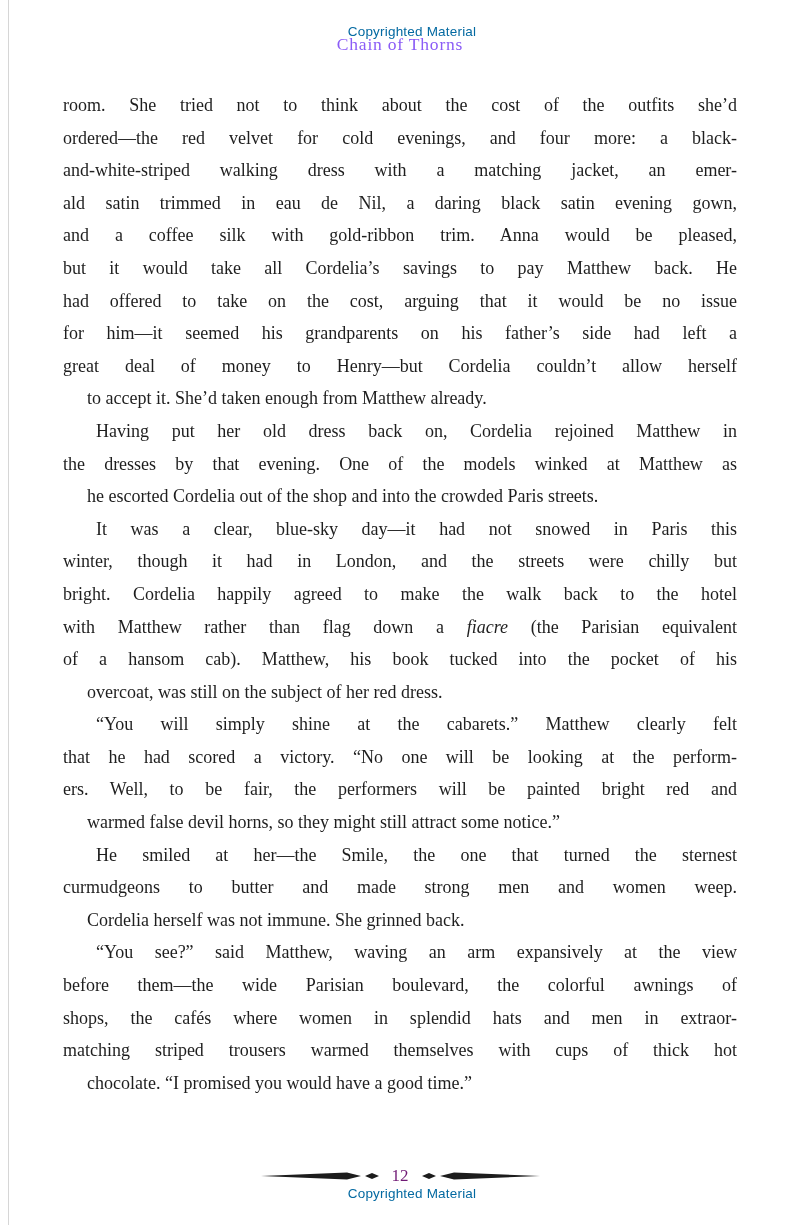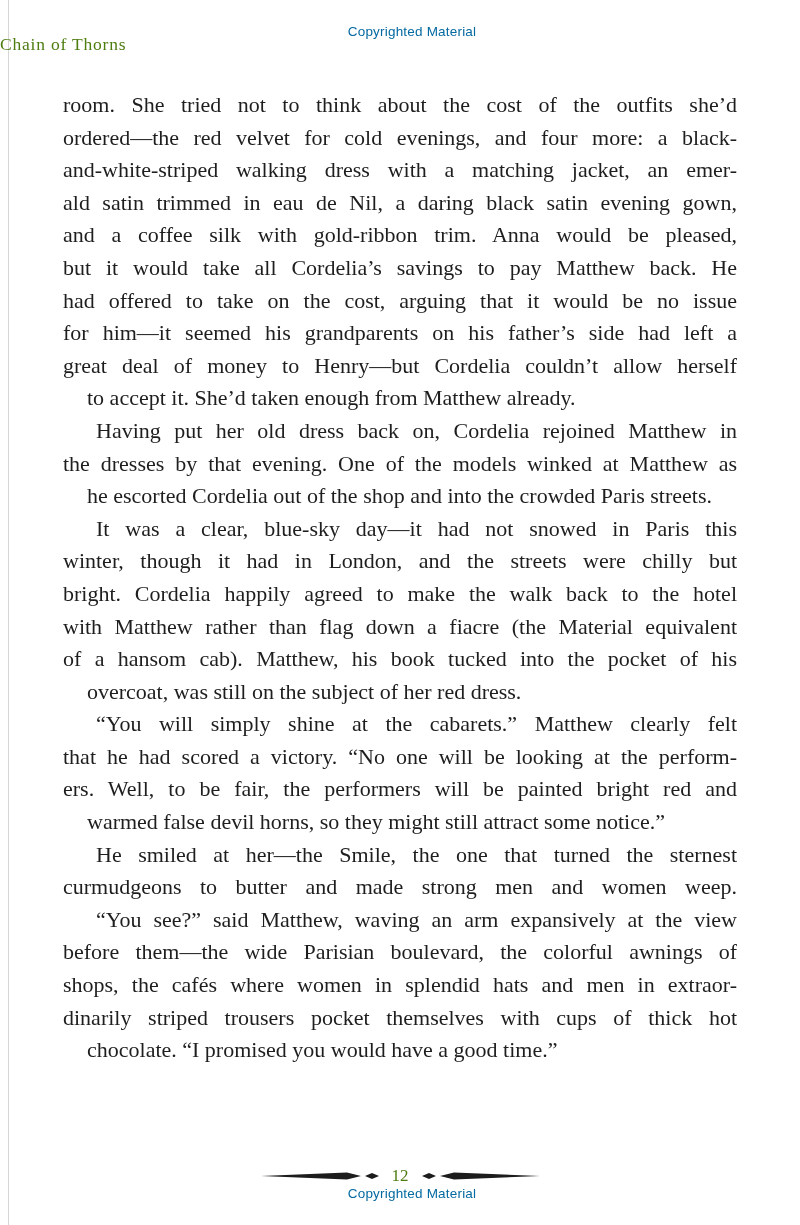--- a/index.html
+++ b/index.html
@@ -21,53 +21,54 @@
     font-family:"Liberation Sans","DejaVu Sans",sans-serif;
     font-size:13.5px;
     color:#0369a1;
     letter-spacing:0.2px;
     z-index:2;
   }
   .watermark.top{top:24px;}
   .watermark.bottom{top:1186px;}
   .book-title{
     position:absolute;top:34px;left:0;width:100%;
+    text-align:center;
     font-size:17.5px;
     letter-spacing:0.8px;
-    color:#4d7c0f;
+    color:#8b5cf6;
     z-index:1;
     font-family:Liberation Serif, serif;
   }
   .text-body{
     position:absolute;
     left:63px;top:89px;width:674px;
-    font-size:22px;
+    font-size:18px;
     line-height:32.6px;
   }
   .para{margin:0;}
   .line{
     text-align:justify;
     text-align-last:justify;
     overflow:hidden;
     white-space:nowrap;
   }
   .line.last{
     text-align-last:left;
     margin-left:24px;
   }
   .line.indent{padding-left:33px;}
-  .em{}
+  .em{font-style:italic;}
   .footer{
     position:absolute;top:1167px;left:0;width:100%;
     display:flex;justify-content:center;align-items:center;
     gap:9px;
     z-index:1;
   }
   .page-number{
-    font-size:17px;color:#4d7c0f;
+    font-size:17px;color:#701a75;
     line-height:1;
     padding:0 2px;
   }
   .flourish{display:block;}
   .flourish polygon{fill:#1c1c1c;}
   .flourish.right{transform:scaleX(-1);}
 </style>
 </head>
 <body>
 
@@ -91,39 +92,40 @@
     </div>
     <div class="para">
       <div class="line indent"><span>Having put her old dress back on, Cordelia rejoined Matthew in</span></div>
       <div class="line"><span>the dresses by that evening. One of the models winked at Matthew as</span></div>
       <div class="line last"><span>he escorted Cordelia out of the shop and into the crowded Paris streets.</span></div>
     </div>
     <div class="para">
       <div class="line indent"><span>It was a clear, blue-sky day—it had not snowed in Paris this</span></div>
       <div class="line"><span>winter, though it had in London, and the streets were chilly but</span></div>
       <div class="line"><span>bright. Cordelia happily agreed to make the walk back to the hotel</span></div>
-      <div class="line"><span>with Matthew rather than flag down a </span><span class="em">fiacre</span><span> (the Material equivalent</span></div>
+      <div class="line"><span>with Matthew rather than flag down a </span><span class="em">fiacre</span><span> (the Parisian equivalent</span></div>
       <div class="line"><span>of a hansom cab). Matthew, his book tucked into the pocket of his</span></div>
       <div class="line last"><span>overcoat, was still on the subject of her red dress.</span></div>
     </div>
     <div class="para">
       <div class="line indent"><span>“You will simply shine at the cabarets.” Matthew clearly felt</span></div>
       <div class="line"><span>that he had scored a victory. “No one will be looking at the perform-</span></div>
       <div class="line"><span>ers. Well, to be fair, the performers will be painted bright red and</span></div>
       <div class="line last"><span>warmed false devil horns, so they might still attract some notice.”</span></div>
     </div>
     <div class="para">
       <div class="line indent"><span>He smiled at her—the Smile, the one that turned the sternest</span></div>
       <div class="line"><span>curmudgeons to butter and made strong men and women weep.</span></div>
+      <div class="line last"><span>Cordelia herself was not immune. She grinned back.</span></div>
     </div>
     <div class="para">
       <div class="line indent"><span>“You see?” said Matthew, waving an arm expansively at the view</span></div>
       <div class="line"><span>before them—the wide Parisian boulevard, the colorful awnings of</span></div>
       <div class="line"><span>shops, the cafés where women in splendid hats and men in extraor-</span></div>
-      <div class="line"><span>dinarily striped trousers pocket themselves with cups of thick hot</span></div>
+      <div class="line"><span>matching striped trousers warmed themselves with cups of thick hot</span></div>
       <div class="line last"><span>chocolate. “I promised you would have a good time.”</span></div>
     </div>
   </div>
 
 <div class="footer">
   <svg class="flourish left" width="120" height="14" viewBox="0 0 120 14">
     <polygon points="0,7 86,3.5 100,7 86,10.5"></polygon>
     <polygon points="104,7 111,4 118,7 111,10"></polygon>
   </svg>
   <span class="page-number">12</span>

